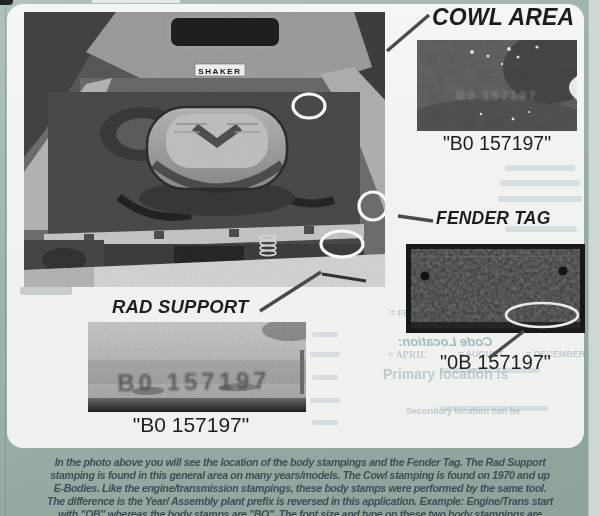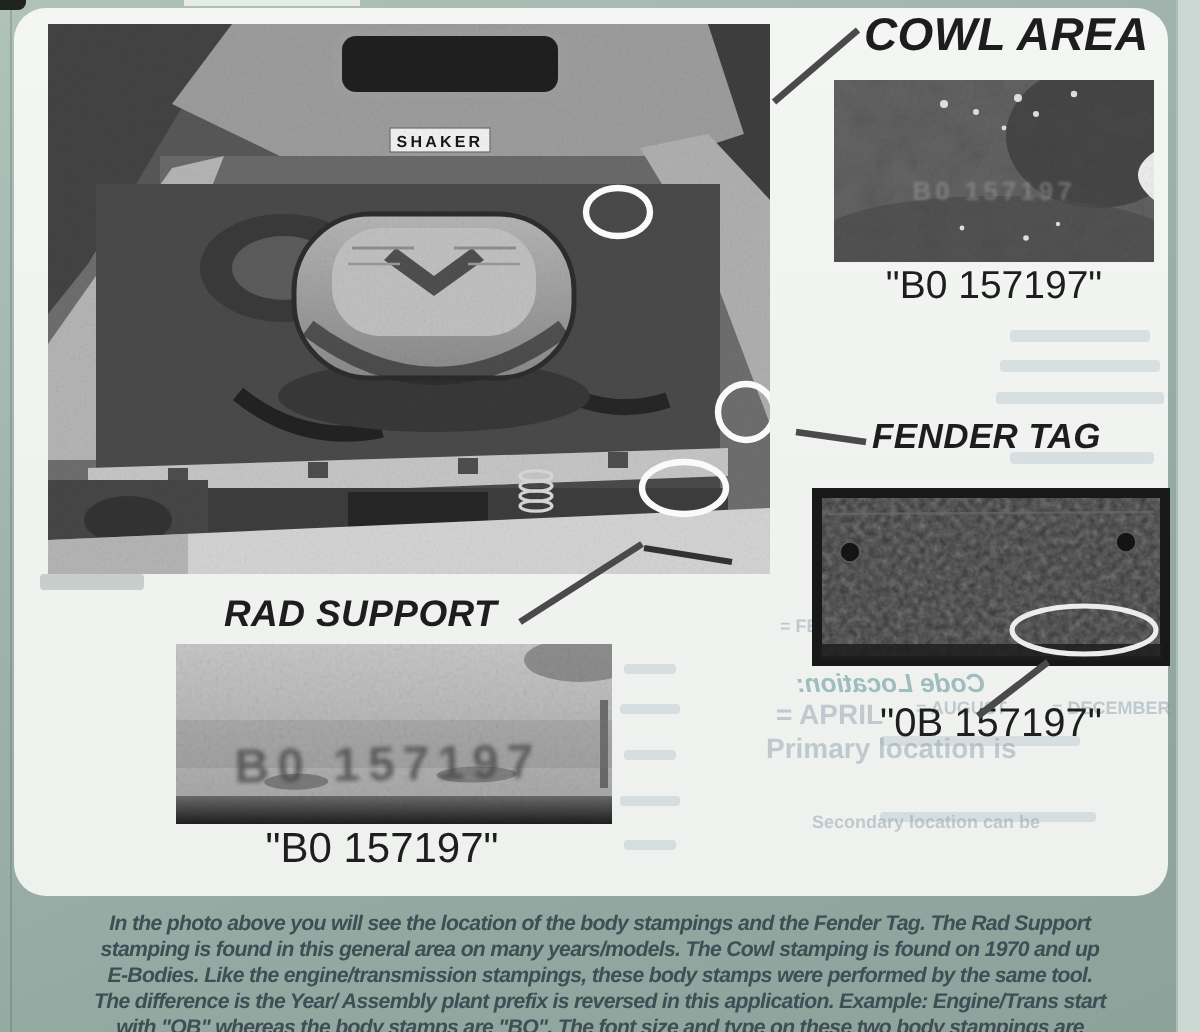--- a/index.html
+++ b/index.html
@@ -39,21 +39,21 @@
 </style>
 </head>
 <body>
 
 <div class="page">
 
   <div class="panel"></div>
 
   <span class="bleed" style="left:390px;top:308px;font-size:9px;">= FEBRUARY</span>
   <span class="bleed teal" style="left:398px;top:334px;">Code Location:</span>
-  <span class="bleed" style="left:388px;top:349px;font-size:14px;">= APRIL</span>
+  <span class="bleed" style="left:388px;top:349px;font-size:10px;font-family:Liberation Serif, serif;">= APRIL</span>
   <span class="bleed" style="left:458px;top:349px;font-size:9px;">= AUGUST</span>
   <span class="bleed" style="left:526px;top:349px;font-size:9px;">= DECEMBER</span>
   <span class="bleed" style="left:383px;top:366px;font-size:14px;text-align:center;">Primary location is</span>
   <span class="bleed" style="left:383px;top:406px;font-size:9px;margin-left:23px;">Secondary location can be</span>
   <div class="smudge" style="left:505px;top:165px;width:70px;height:6px;"></div>
   <div class="smudge" style="left:500px;top:180px;width:80px;height:6px;"></div>
   <div class="smudge" style="left:498px;top:196px;width:84px;height:6px;"></div>
   <div class="smudge" style="left:505px;top:226px;width:72px;height:6px;"></div>
   <div class="smudge" style="left:312px;top:332px;width:26px;height:5px;"></div>
   <div class="smudge" style="left:310px;top:352px;width:30px;height:5px;"></div>

